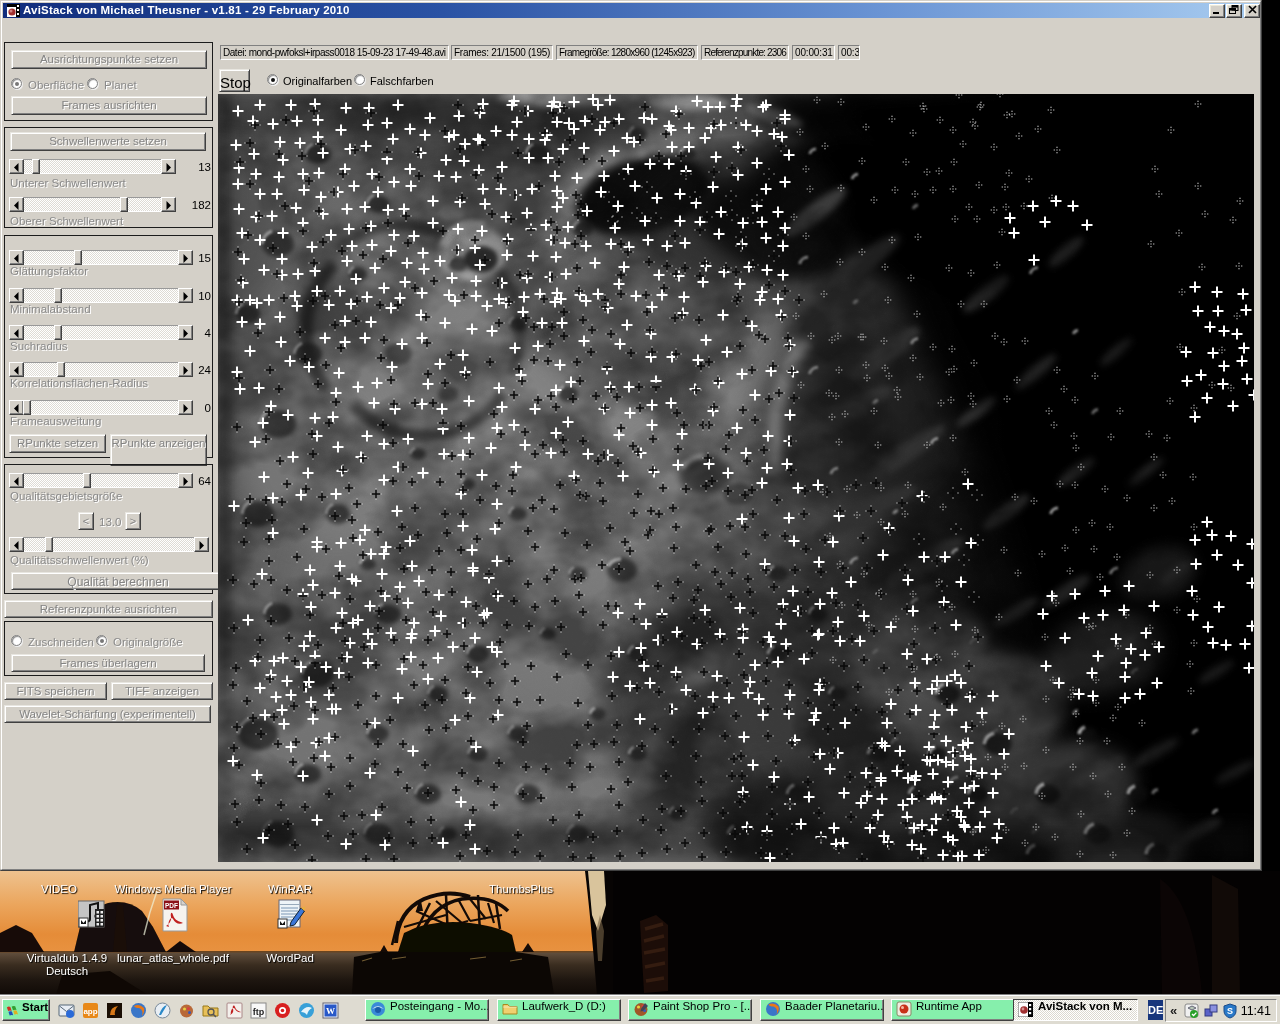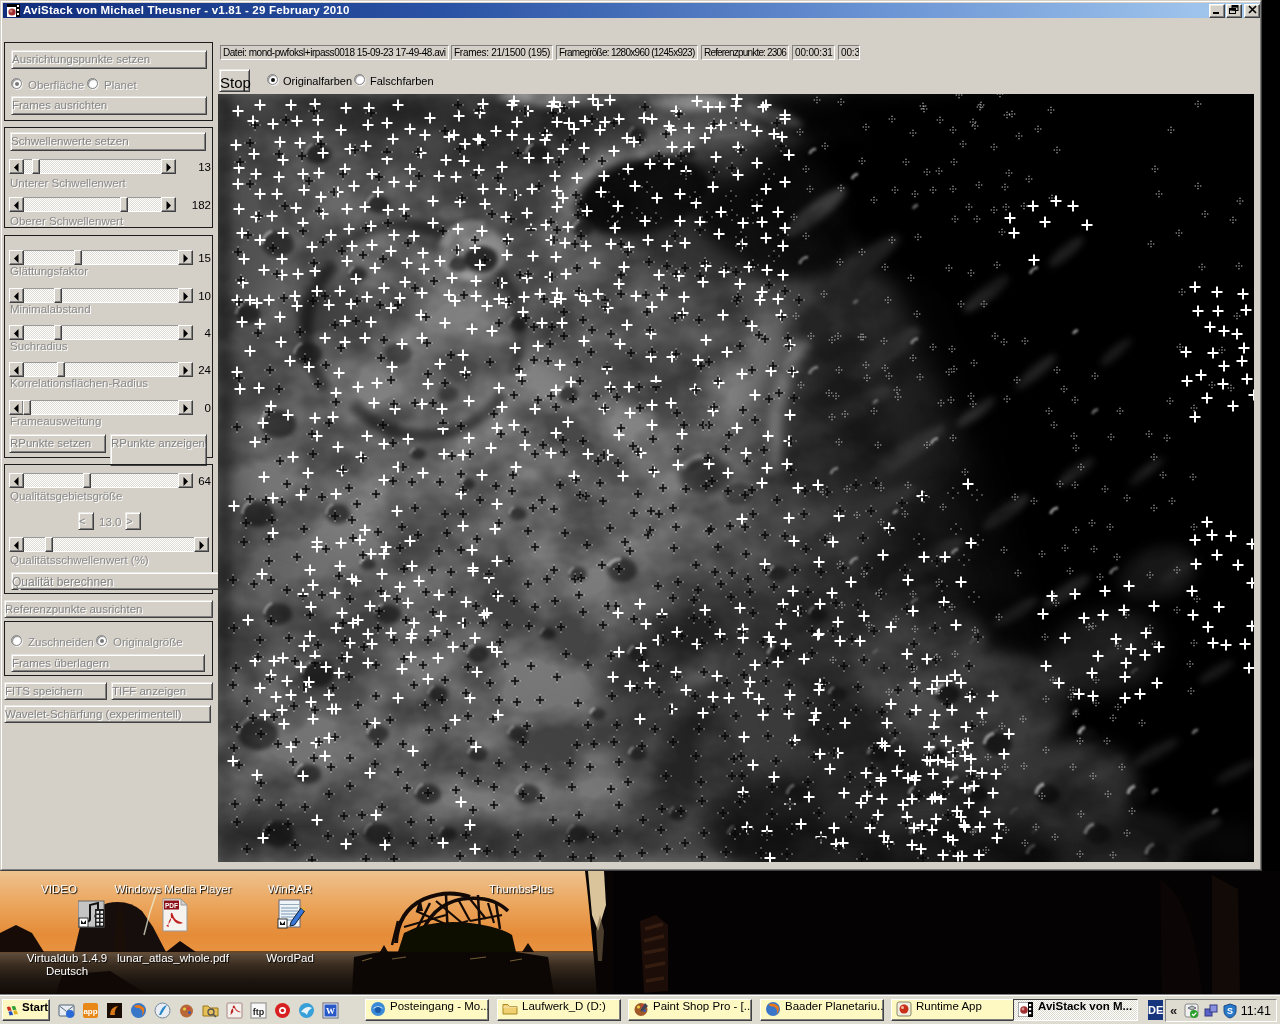--- a/index.html
+++ b/index.html
@@ -7,38 +7,38 @@
  border-top:1px solid #d4d0c8;border-left:1px solid #d4d0c8;border-right:2px solid #404040;border-bottom:2px solid #404040;}
 #win:before{content:"";position:absolute;left:0;top:0;right:-1px;bottom:-1px;border:1px solid #fff;border-right-color:#808080;border-bottom-color:#808080;pointer-events:none}
 #title{position:absolute;left:2px;top:2px;width:1256px;height:15px;background:linear-gradient(90deg,#112d7c,#2a52a4 35%,#6a94d4 70%,#a8ccf0);color:#fff;font-weight:bold;font-size:11.5px;line-height:15px}
 #title .txt{position:absolute;left:20px;top:0px;letter-spacing:0.2px}
 .tbtn{position:absolute;top:1px;width:16px;height:14px;background:#d4d0c8;border:1px solid;border-color:#fff #404040 #404040 #fff;box-shadow:inset -1px -1px 0 #808080,inset 1px 1px 0 #ece9d8;font-size:9px;text-align:center;line-height:12px;color:#000}
 #menu{position:absolute;left:2px;top:17px;width:1258px;height:23px;font-size:11px;color:#000}
 #menu span{position:absolute;top:5px}
 .ibox{position:absolute;top:44px;height:15px;border:1px solid;border-color:#808080 #fff #fff #808080;font-size:10px;line-height:14px;padding:0 2px;color:#000;white-space:nowrap;overflow:hidden}
 
 .grp{position:absolute;border:1px solid #1c1c1c}
-.b3{background:#d4d0c8;border:1px solid;border-color:#e8e6e0 #404040 #404040 #e8e6e0;box-shadow:inset 1px 1px 0 #fff,inset -1px -1px 0 #808080;position:absolute;color:#848484;font-size:11.5px;text-shadow:1px 1px 0 #fff}
+.b3{background:#d4d0c8;border:1px solid;border-color:#e8e6e0 #404040 #404040 #e8e6e0;box-shadow:inset 1px 1px 0 #fff,inset -1px -1px 0 #808080;position:absolute;color:#848484;font-size:11.5px;text-align:center;text-shadow:1px 1px 0 #fff}
 .b3 span{position:relative;top:2px}
 .lbl{position:absolute;color:#8a8a8a;font-size:11.5px;text-shadow:1px 1px 0 #fff;white-space:nowrap}
 .val{position:absolute;color:#000;font-size:11.5px;text-align:right;width:22px}
 .sld{position:absolute;height:15px;background:#fff;background-image:repeating-conic-gradient(#dedbd4 0 25%,#fff 0 50%);background-size:2px 2px;border:1px solid #999;border-right-color:#fff;border-bottom-color:#fff}
 .sar{position:absolute;width:15px;height:15px;background:#d4d0c8;border:1px solid;border-color:#fff #404040 #404040 #fff;box-shadow:inset -1px -1px 0 #808080;}
 .sar svg{display:block;margin:3px auto 0}
 .thm{position:absolute;width:8px;height:15px;background:#d4d0c8;border:1px solid;border-color:#fff #404040 #404040 #fff;box-shadow:inset -1px -1px 0 #808080}
 .rad{position:absolute;width:11px;height:11px;border-radius:50%;background:#fff;border:1px solid #808080;box-shadow:inset 1px 1px 1px rgba(0,0,0,0.45), 1px 1px 0 #eee}
 .rad.on:after{content:"";position:absolute;left:2.5px;top:2.5px;width:4px;height:4px;border-radius:50%;background:#111}
 .rad.gray:after{background:#777}
 
 #imgarea{position:absolute;left:218px;top:94px;width:1036px;height:768px;background:#000;overflow:hidden}
 #blackbar{position:absolute;left:431px;top:70px;width:823px;height:18px;background:#000}
 
 #desk{position:absolute;left:0;top:871px;width:1280px;height:124px;overflow:hidden}
 #taskbar{position:absolute;left:0;top:995px;width:1280px;height:29px;background:#dedbd1;border-top:1px solid #fff;box-shadow:0 -1px 0 #808080}
-.tkb{position:absolute;top:3px;height:22px;background:#fef9c3;border:1px solid;border-color:#fff #404040 #404040 #fff;box-shadow:inset -1px -1px 0 #808080;font-size:11.5px;line-height:20px;color:#000;white-space:nowrap;overflow:hidden}
+.tkb{position:absolute;top:3px;height:22px;background:#86efac;border:1px solid;border-color:#fff #404040 #404040 #fff;box-shadow:inset -1px -1px 0 #808080;font-size:11.5px;line-height:20px;color:#000;white-space:nowrap;overflow:hidden}
 .tkb .ic{display:inline-block;width:16px;height:16px;vertical-align:-3px;margin:0 4px 0 4px}
 .deskicon{position:absolute;color:#fff;font-size:11.5px;text-align:center;text-shadow:1px 1px 1px #000}
 </style></head><body>
 <div id="win">
 <div id="title">
       <svg class="abs" style="left:4px;top:1px" width="13" height="13">
         <rect width="13" height="13" fill="#fff"></rect>
         <rect x="0" y="0" width="13" height="3" fill="#000"></rect>
         <rect x="9" y="0" width="4" height="13" fill="#000"></rect>
         <rect x="10" y="1" width="2" height="2" fill="#fff"></rect>

